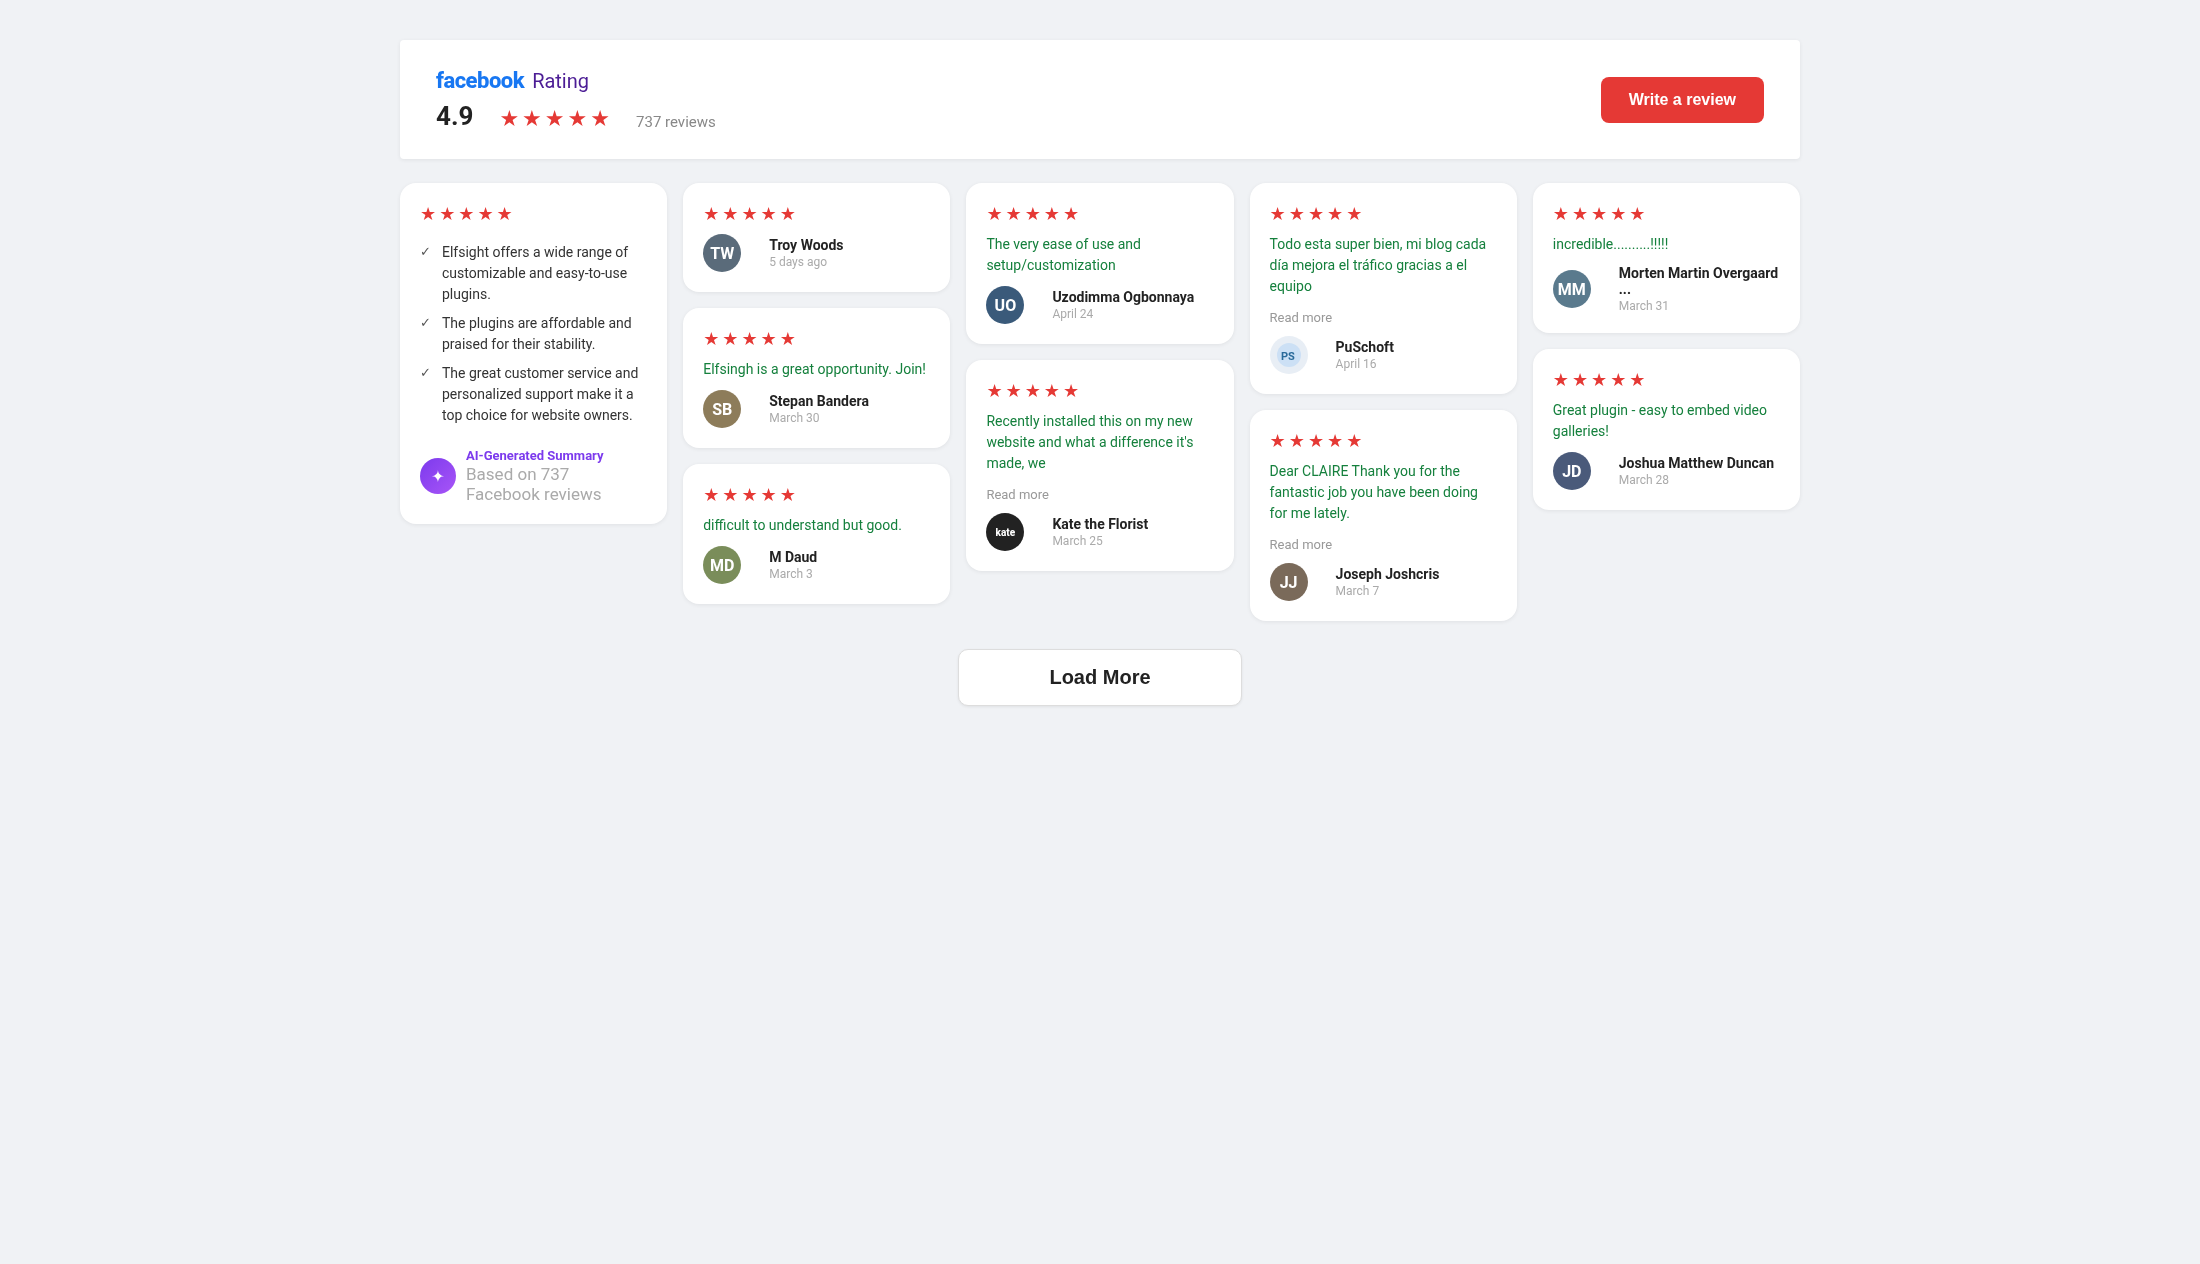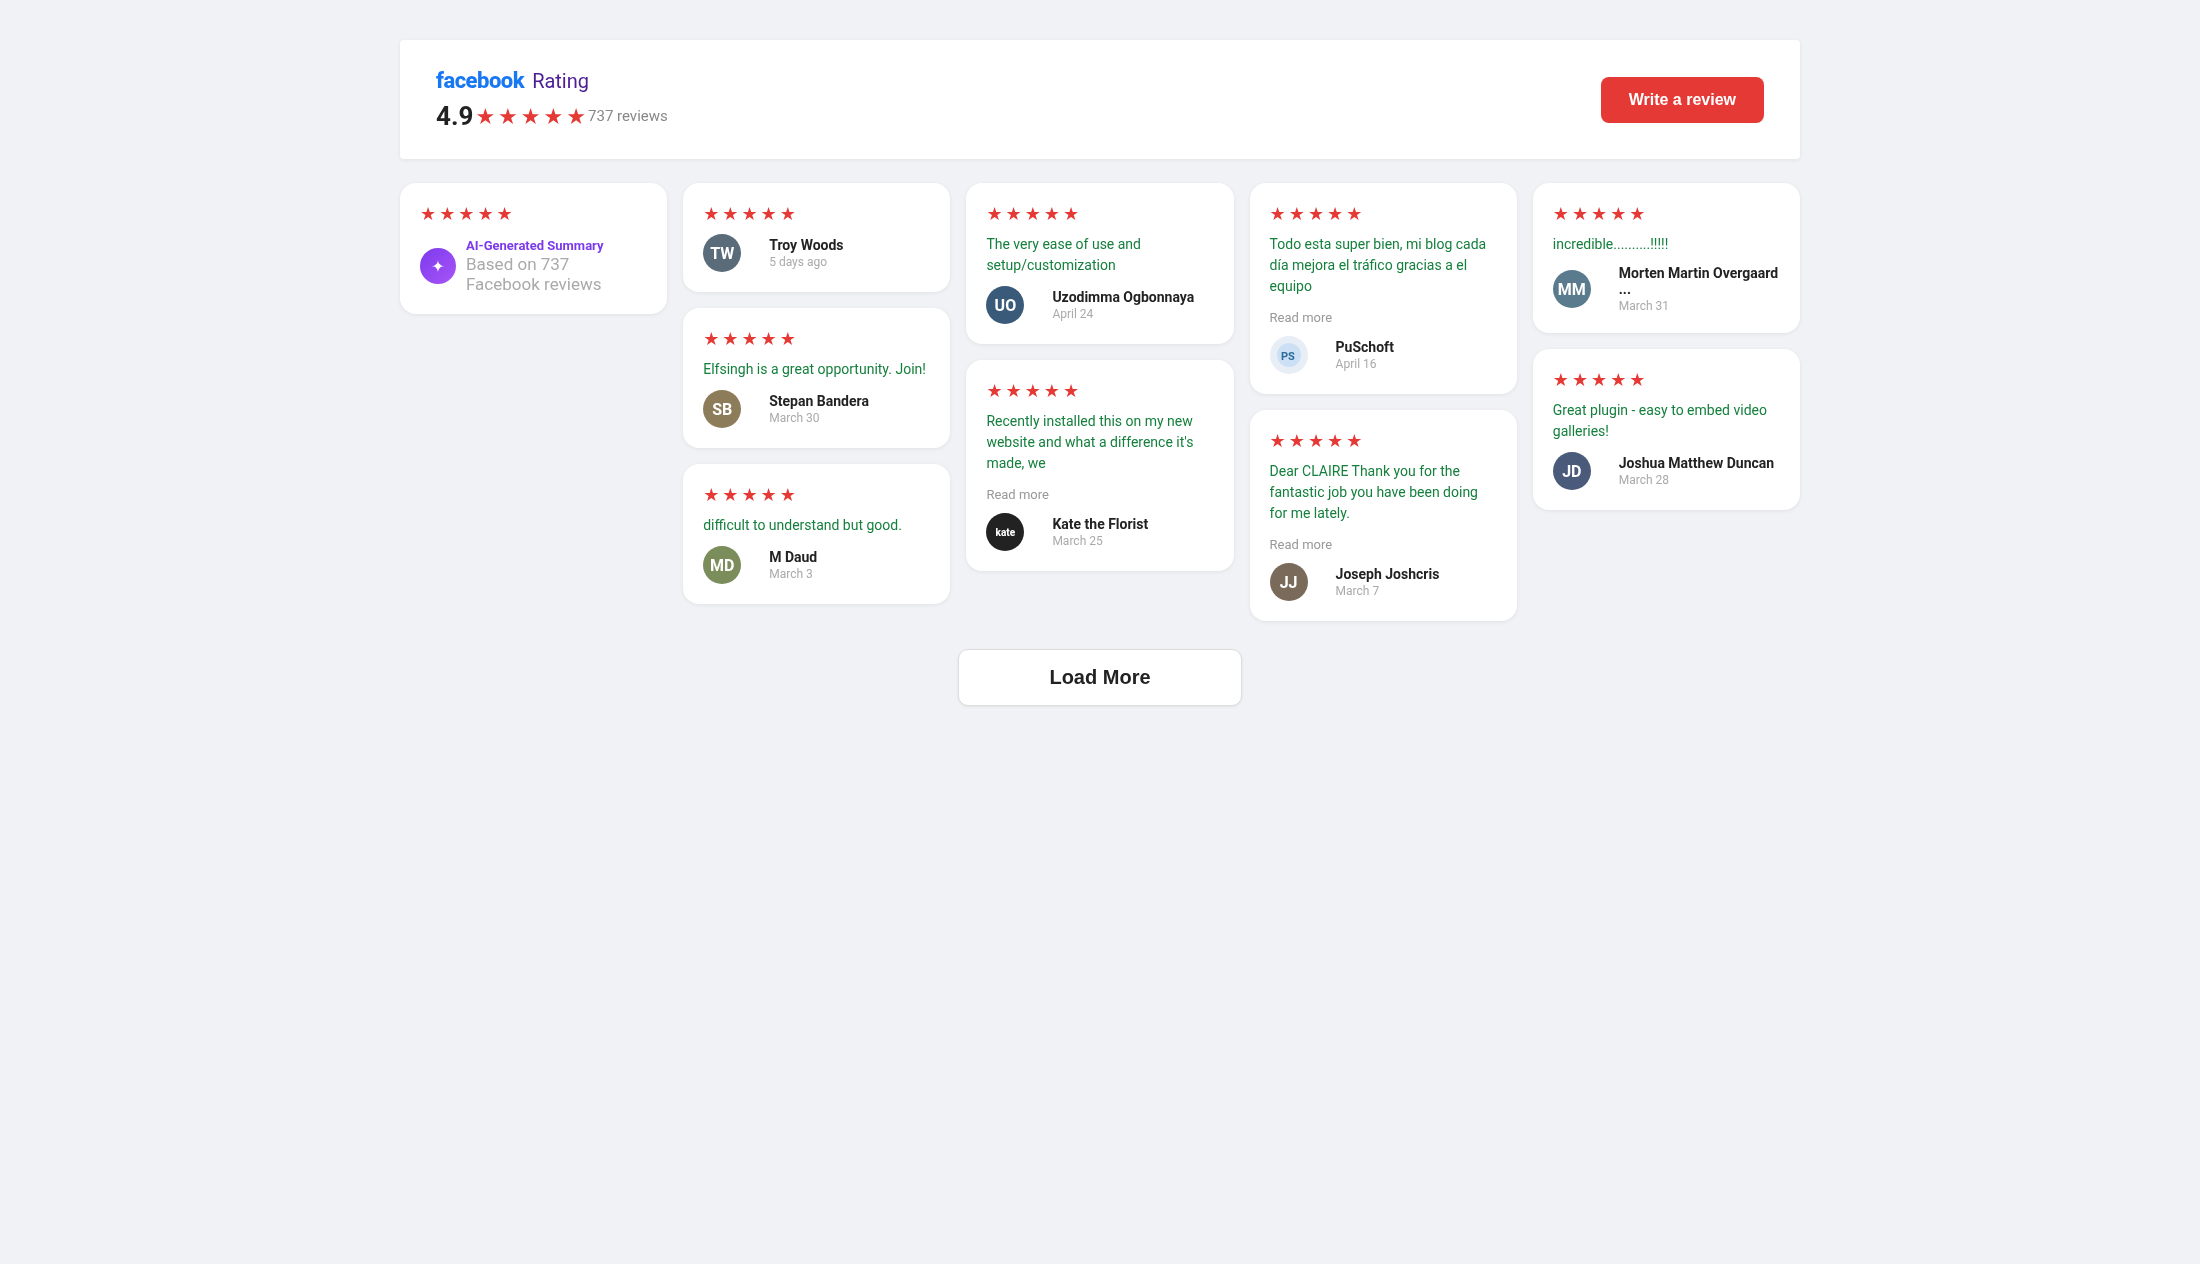--- a/index.html
+++ b/index.html
@@ -41,22 +41,22 @@
       color: #1877f2;
       letter-spacing: -0.5px;
     }
     .rating-text {
       font-size: 20px;
       font-weight: 400;
       color: #4c1d95;
     }
     .header-rating-row {
       display: flex;
-      align-items: center;
-      gap: 2px;
+      align-items: flex-end;
+      gap: 26px;
     }
     .rating-number {
       font-size: 26px;
       font-weight: 700;
       color: #222;
     }
     .stars-row {
       display: flex;
       gap: 3px;
     }
@@ -254,20 +254,25 @@
 
     <div class="col">
       <div class="summary-card">
         <div class="card-stars">
           <span class="card-star">★</span>
           <span class="card-star">★</span>
           <span class="card-star">★</span>
           <span class="card-star">★</span>
           <span class="card-star">★</span>
         </div>
+        <ul class="summary-list">
+          <li>Elfsight offers a wide range of customizable and easy-to-use plugins.</li>
+          <li>The plugins are affordable and praised for their stability.</li>
+          <li>The great customer service and personalized support make it a top choice for website owners.</li>
+        </ul>
         <div class="ai-summary-row">
           <div class="ai-icon">✦</div>
           <div>
             <div class="ai-label">AI-Generated Summary</div>
             <div class="ai-sublabel">Based on 737 Facebook reviews</div>
           </div>
         </div>
       </div>
     </div>
 

